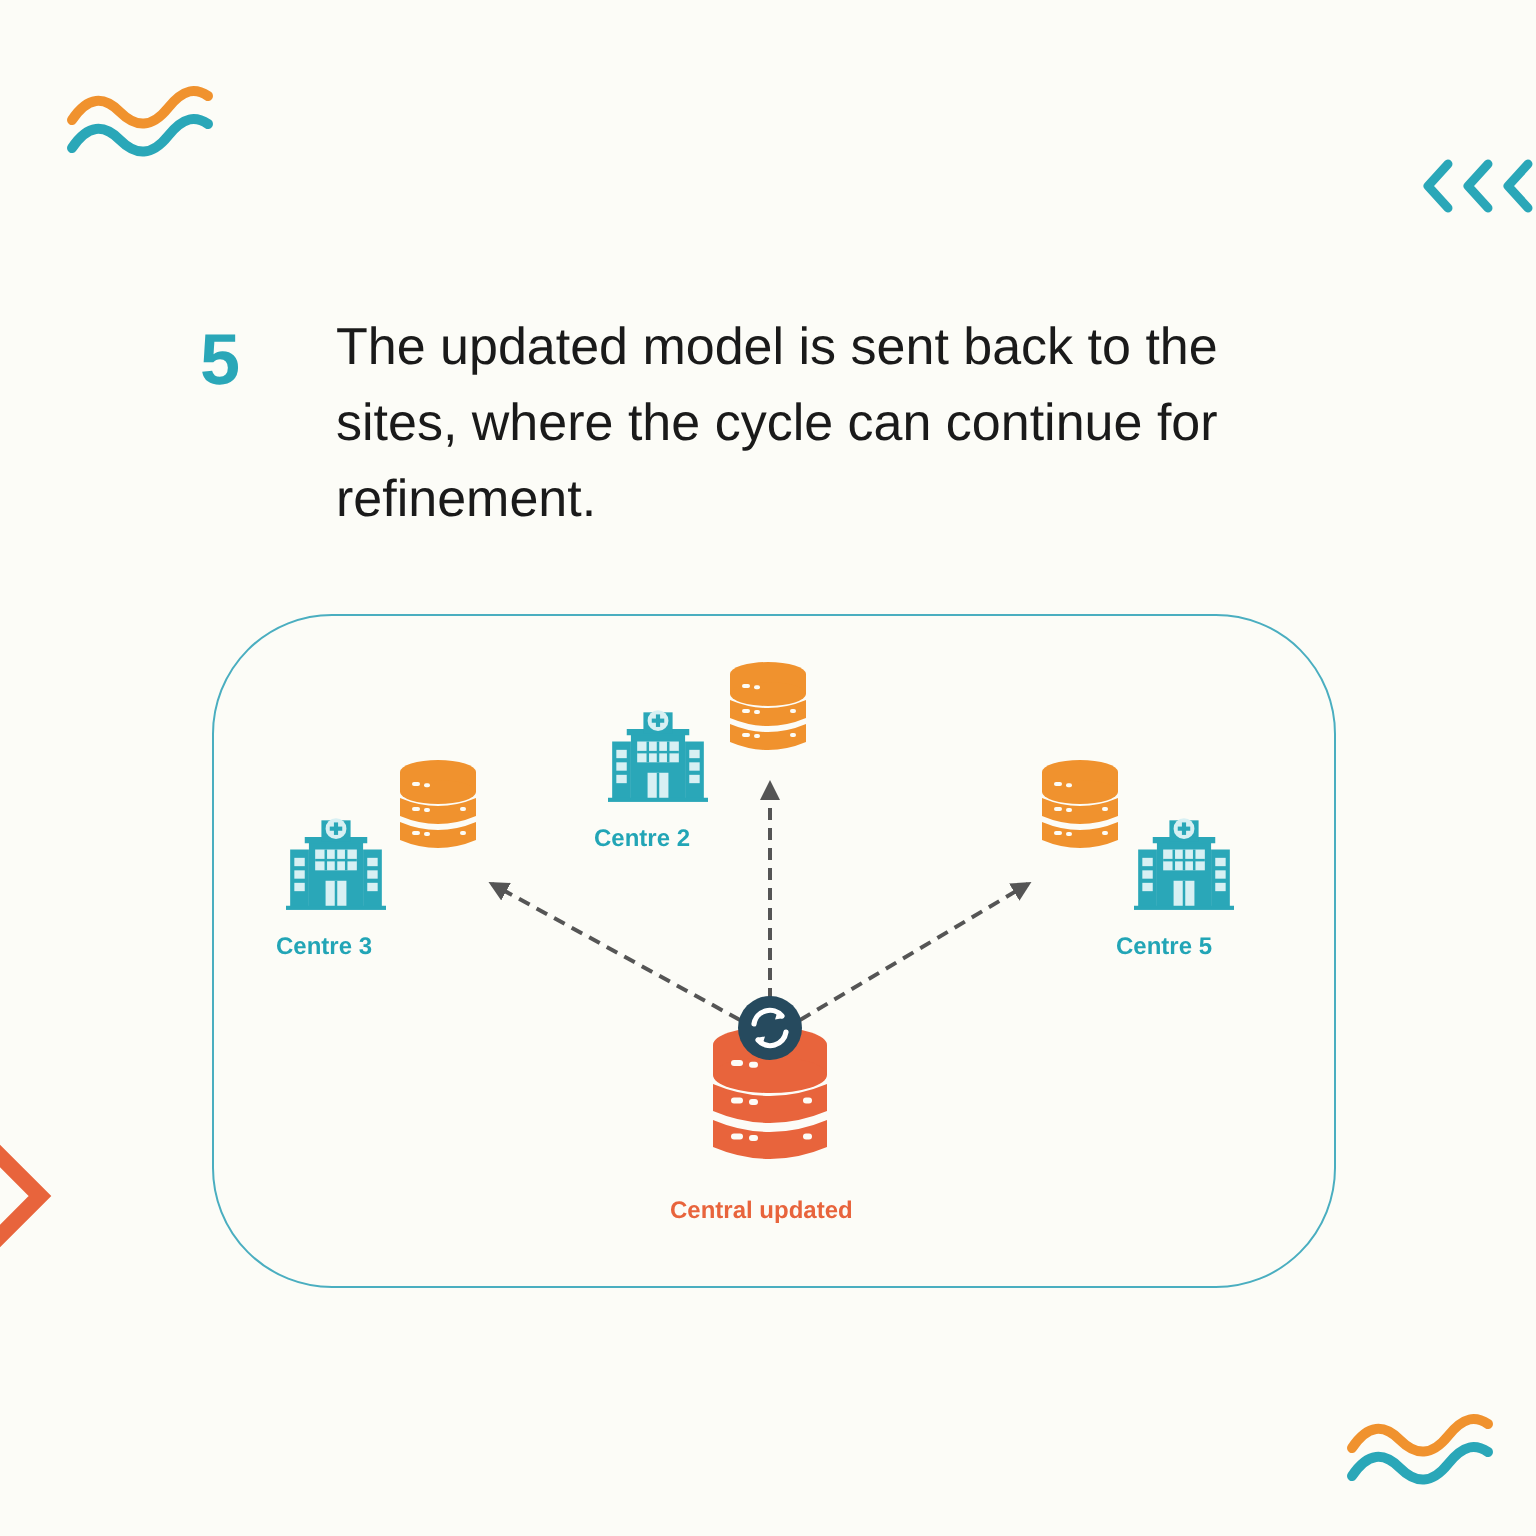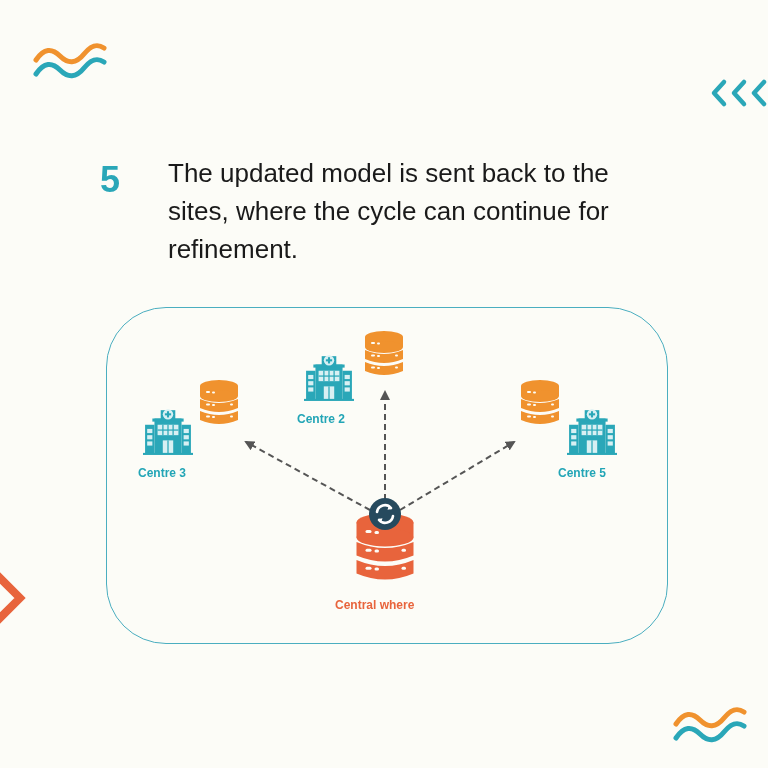--- a/index.html
+++ b/index.html
@@ -160,14 +160,14 @@
   <svg class="abs" style="left:355px;top:512px;color:#e8643c;" width="60" height="72">
       <use href="#database"></use>
     </svg>
   <svg class="abs" style="left:368px;top:497px;" width="34" height="34" viewBox="0 0 34 34">
     <circle cx="17" cy="17" r="16" fill="#264a5e"></circle>
     <path d="M9 15 A8 8 0 0 1 23 11" fill="none" stroke="#ffffff" stroke-width="2.6" stroke-linecap="round"></path>
     <path d="M21 8 L24 12 L19.5 12.8 Z" fill="#ffffff"></path>
     <path d="M25 19 A8 8 0 0 1 11 23" fill="none" stroke="#ffffff" stroke-width="2.6" stroke-linecap="round"></path>
     <path d="M13 26 L10 22 L14.5 21.2 Z" fill="#ffffff"></path>
   </svg>
-  <div class="abs label label-central" style="left:335px;top:598px;">Central where</div>
+  <div class="abs label label-central" style="left:335px;top:598px;">Central updated</div>
 </div>
 
 </body></html>

